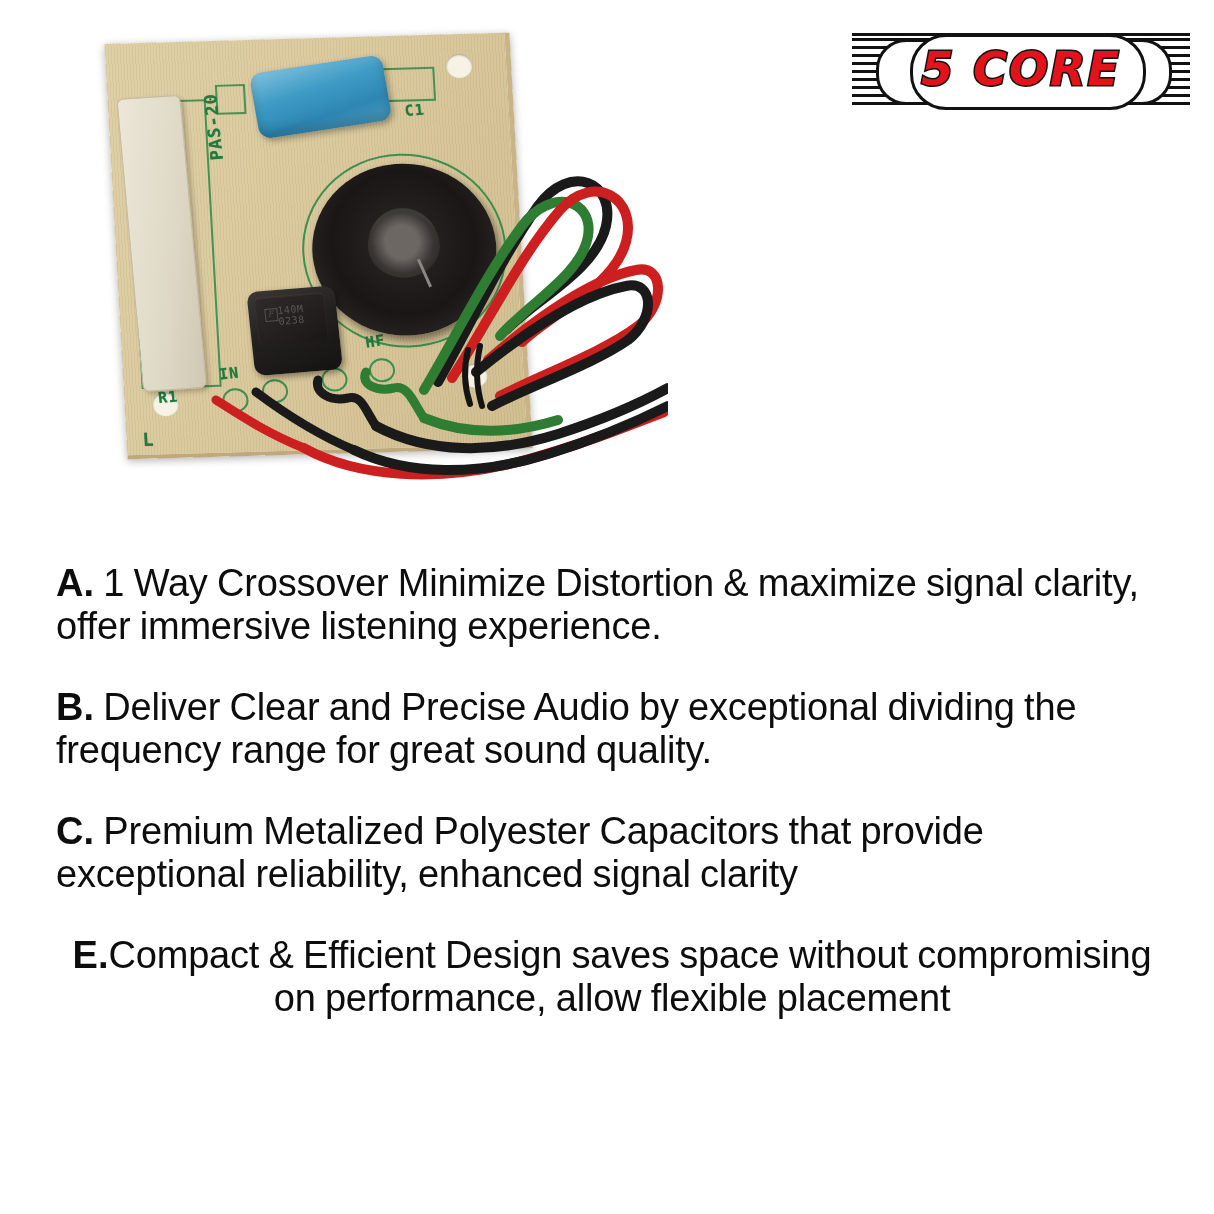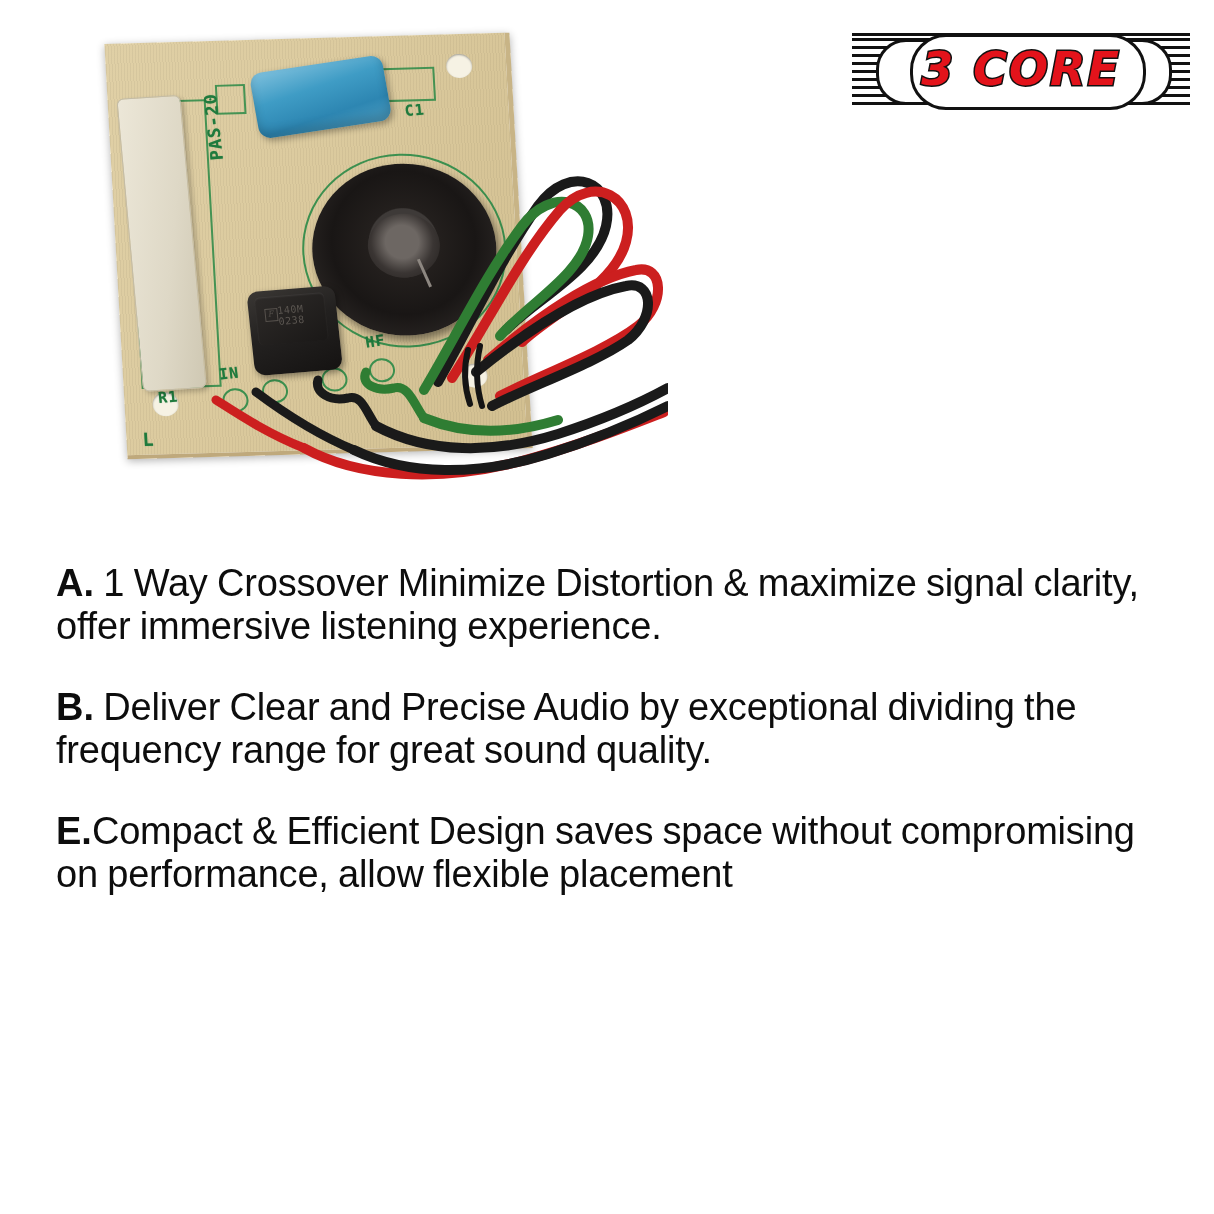--- a/index.html
+++ b/index.html
@@ -258,38 +258,38 @@
   .feature {
     margin-bottom: 36px;
     color: #0d0d0d;
     font-size: 38px;
     line-height: 43px;
     letter-spacing: -0.2px;
     font-family: "Liberation Sans", sans-serif;
     font-stretch: condensed;
     word-spacing: -1px;
   }
-  .feature:last-child { margin-bottom: 0; }
+  .feature:last-child { margin-bottom: 0; text-align: center; }
   .feature .tag {
     font-weight: bold;
     letter-spacing: 0px;
   }
   .feature .body { font-weight: normal; }
 </style>
 </head>
 <body>
 
 <div id="hero">
 
   <div id="logo">
     <div id="logo-stripes"></div>
     <div id="logo-halo"></div>
     <div id="logo-halo2"></div>
     <div id="logo-text-layer">
-      <span>3 CORE</span>
+      <span>5 CORE</span>
     </div>
   </div>
 
   <div id="board-photo">
 
     <div id="pcb">
 
       <div class="mount-hole" style="left:340px; top:20px; width:26px; height:24px;"></div>
       <div class="mount-hole" style="left:338px; top:330px; width:26px; height:24px;"></div>
       <div class="mount-hole" style="left:28px; top:350px; width:26px; height:24px;"></div>
@@ -366,19 +366,22 @@
 <div id="features">
 
   <p class="feature">
     <span class="tag">A.</span><span class="body"> 1 Way Crossover Minimize Distortion &amp; maximize signal clarity, offer immersive listening experience.</span>
   </p>
 
   <p class="feature">
     <span class="tag">B.</span><span class="body"> Deliver Clear and Precise Audio by exceptional dividing the frequency range for great sound quality.</span>
   </p>
 
+  <p class="feature">
+    <span class="tag">C.</span><span class="body"> Premium Metalized Polyester Capacitors that provide exceptional reliability, enhanced signal clarity</span>
+  </p>
 
 
   <p class="feature">
     <span class="tag">E.</span><span class="body">Compact &amp; Efficient Design saves space without compromising on performance, allow flexible placement</span>
   </p>
 
 </div>
 
 </body></html>

